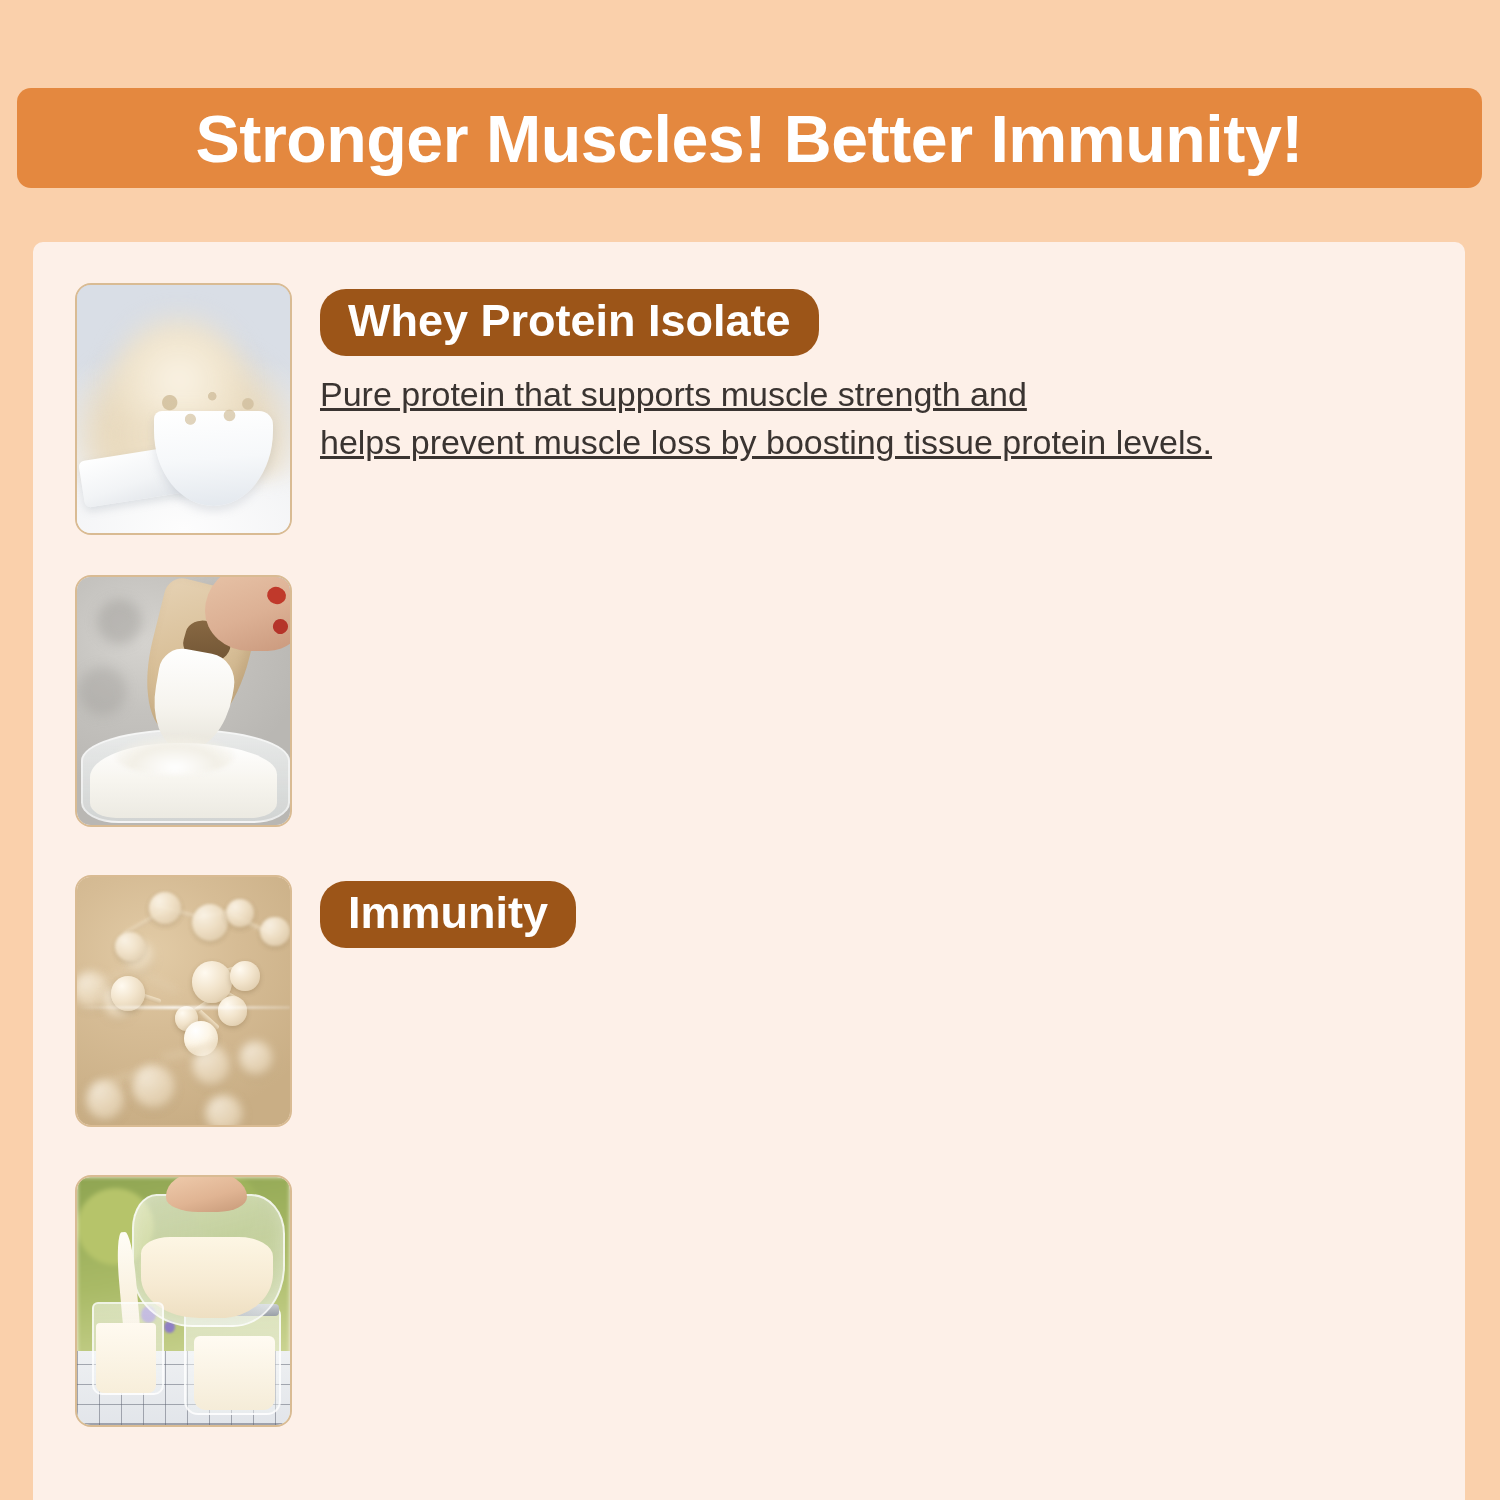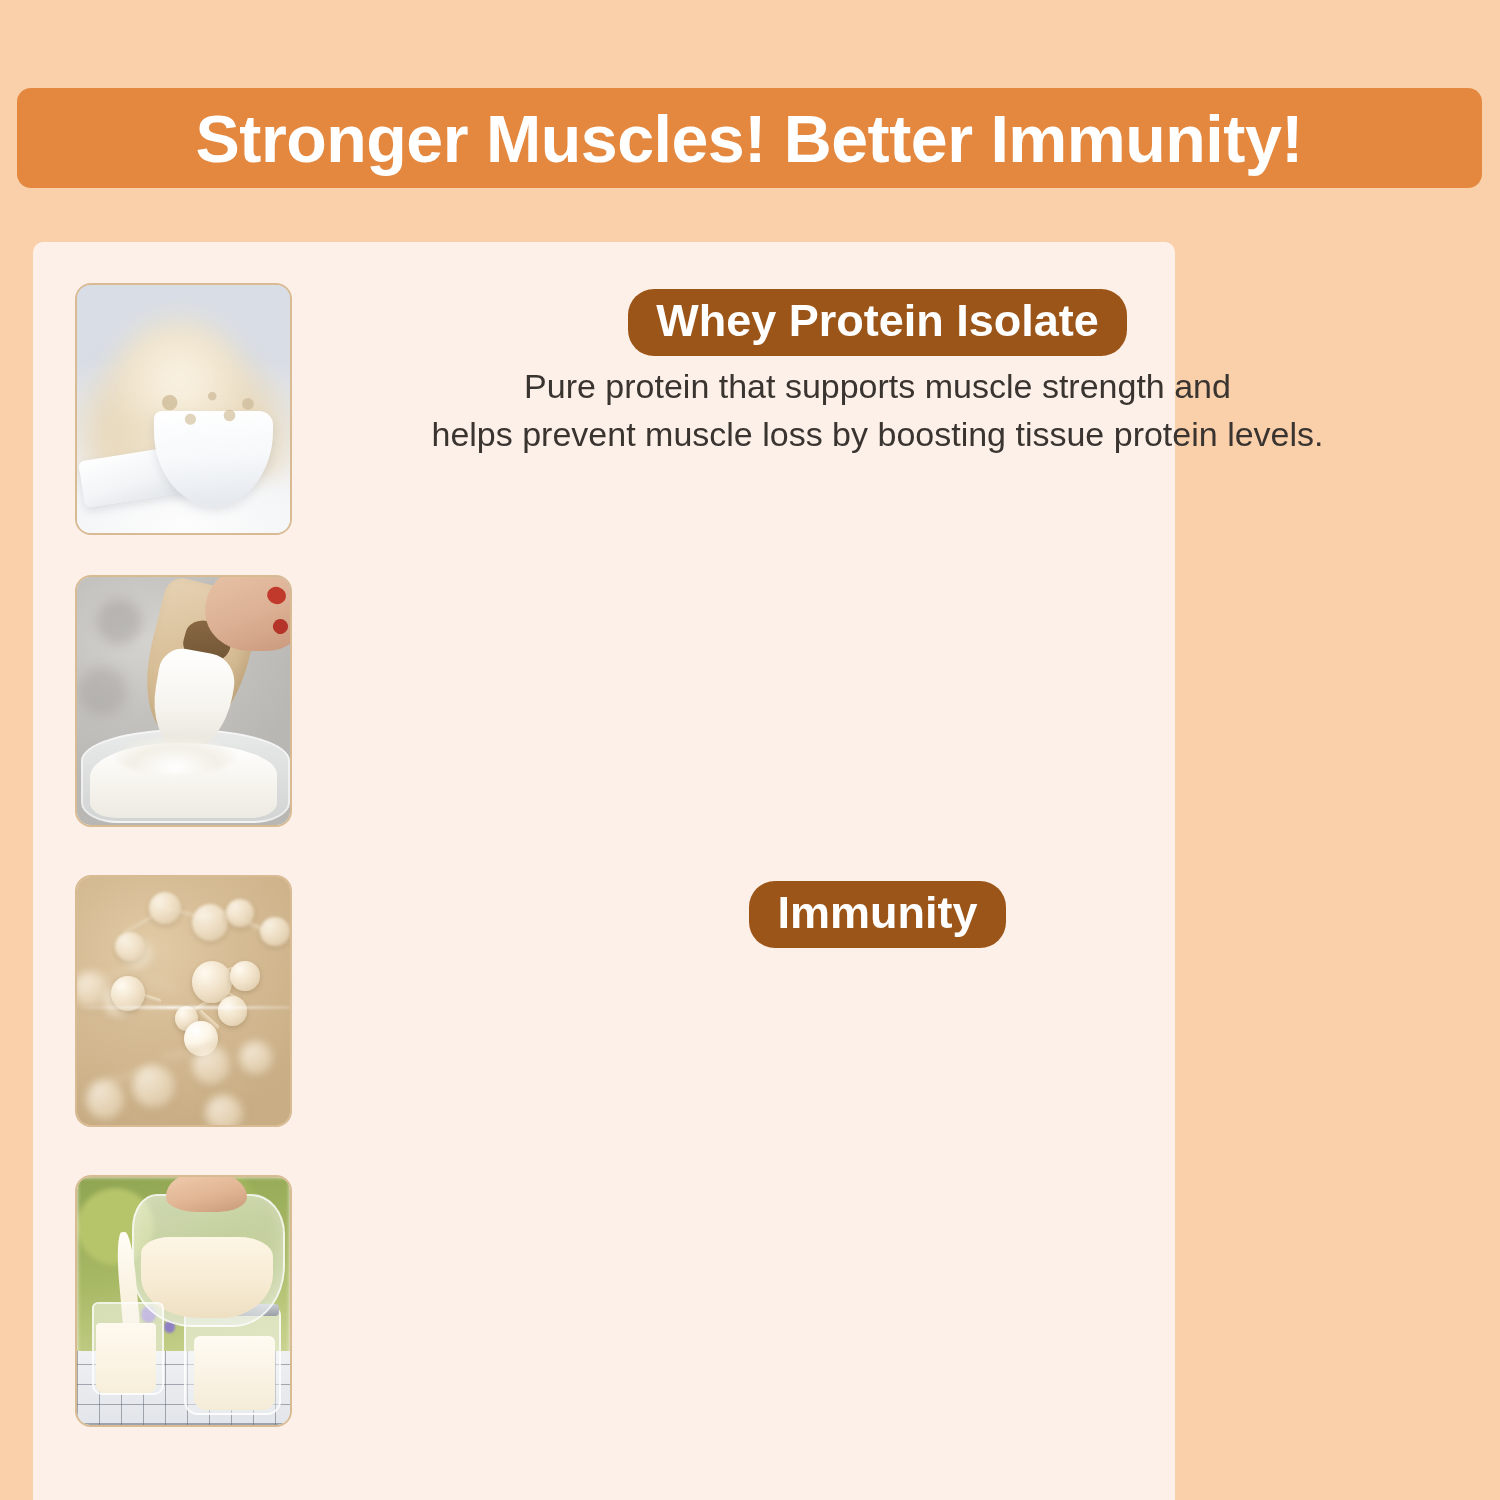--- a/index.html
+++ b/index.html
@@ -10,21 +10,20 @@
     width: 1500px;
     height: 1500px;
     background: #fad0ab;
     font-family: "Liberation Sans", sans-serif;
     overflow: hidden;
   }
   .page {
     position: relative;
     width: 1500px;
     height: 1500px;
-    text-align: center;
   }
 
   
   .header-bar {
     position: absolute;
     left: 17px;
     top: 88px;
     width: 1465px;
     height: 100px;
     background: #e4883f;
@@ -43,21 +42,21 @@
     white-space: nowrap;
     transform: scaleX(0.99);
     line-height: 1;
   }
 
   
   .panel {
     position: absolute;
     left: 33px;
     top: 242px;
-    width: 1142px;
+    width: 1432px;
     height: 1258px;
     background: #fdf0e8;
     border-radius: 10px 10px 0 0;
   }
 
   
   .card {
     position: absolute;
     left: 42px;
     width: 1360px;
@@ -372,25 +371,26 @@
     background: #9c5518;
     color: #ffffff;
     font-size: 45px;
     font-weight: bold;
     border-radius: 26px;
     padding: 9px 28px 13px 28px;
     line-height: 1;
     white-space: nowrap;
   }
   .desc {
-    margin-top: 6px;
+    margin-top: 14px;
     color: #3a3431;
     font-size: 34px;
     line-height: 1.42;
     white-space: pre-line;
+    text-decoration: underline;
   }
 </style>
 </head>
 <body>
 
 <div class="page">
 
   <div class="header-bar">
     <div class="header-title">Stronger Muscles! Better Immunity!</div>
   </div>

